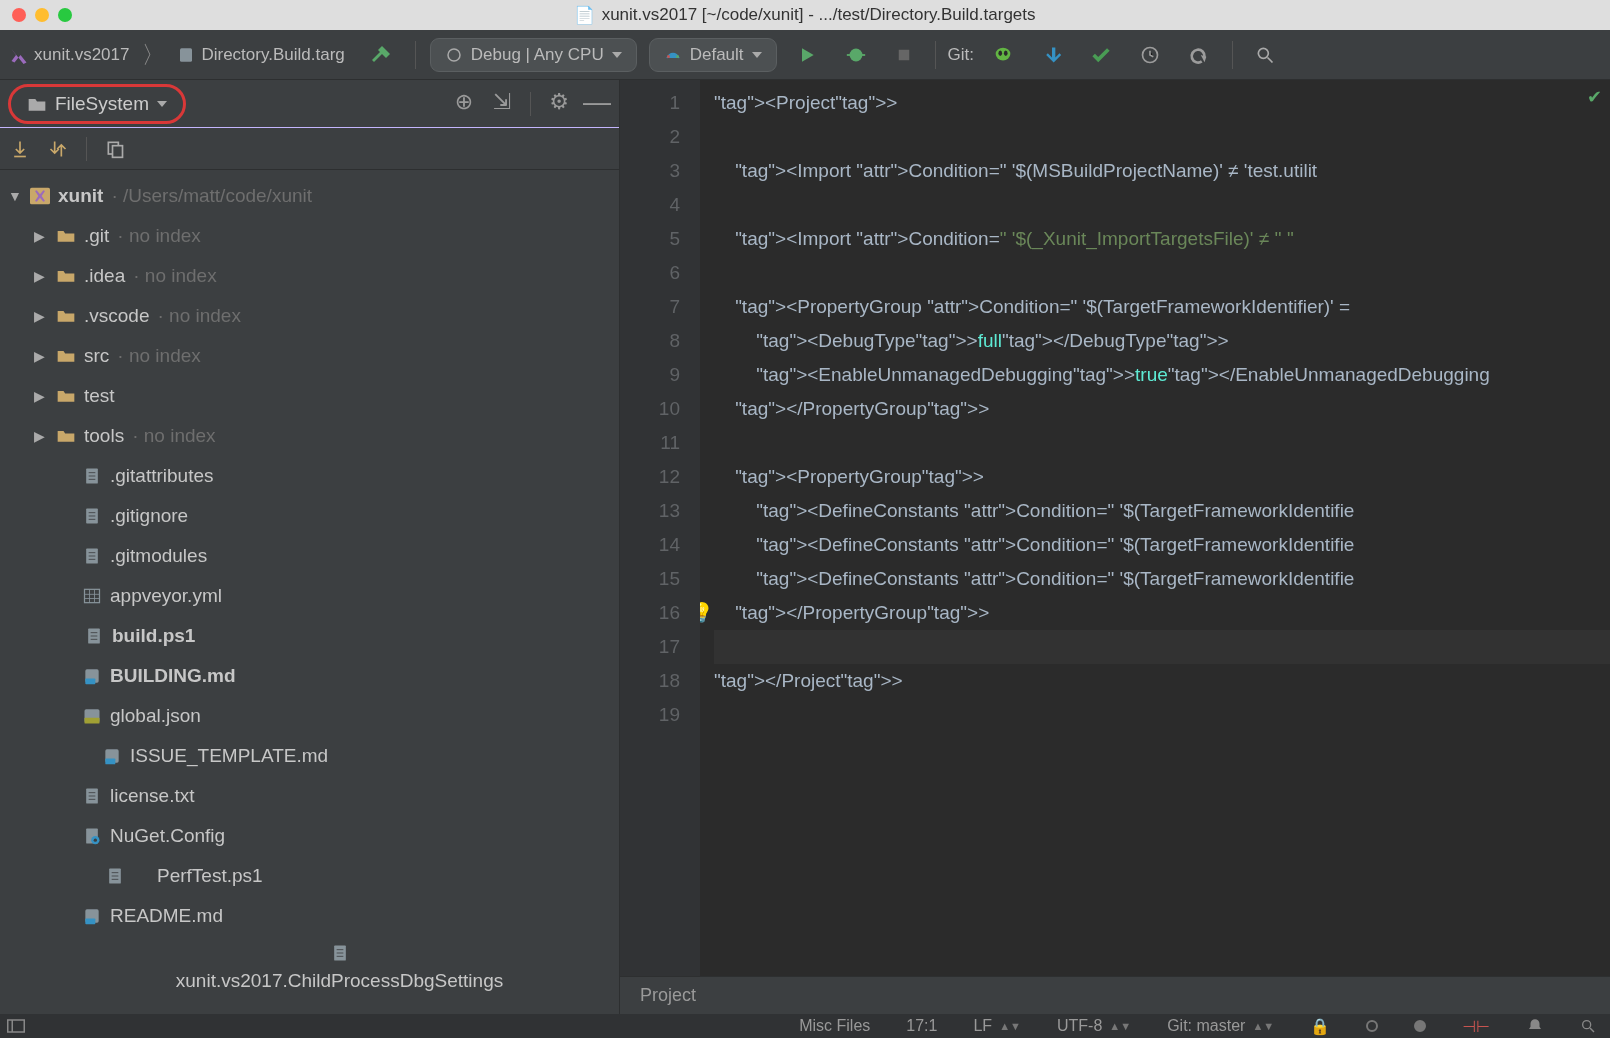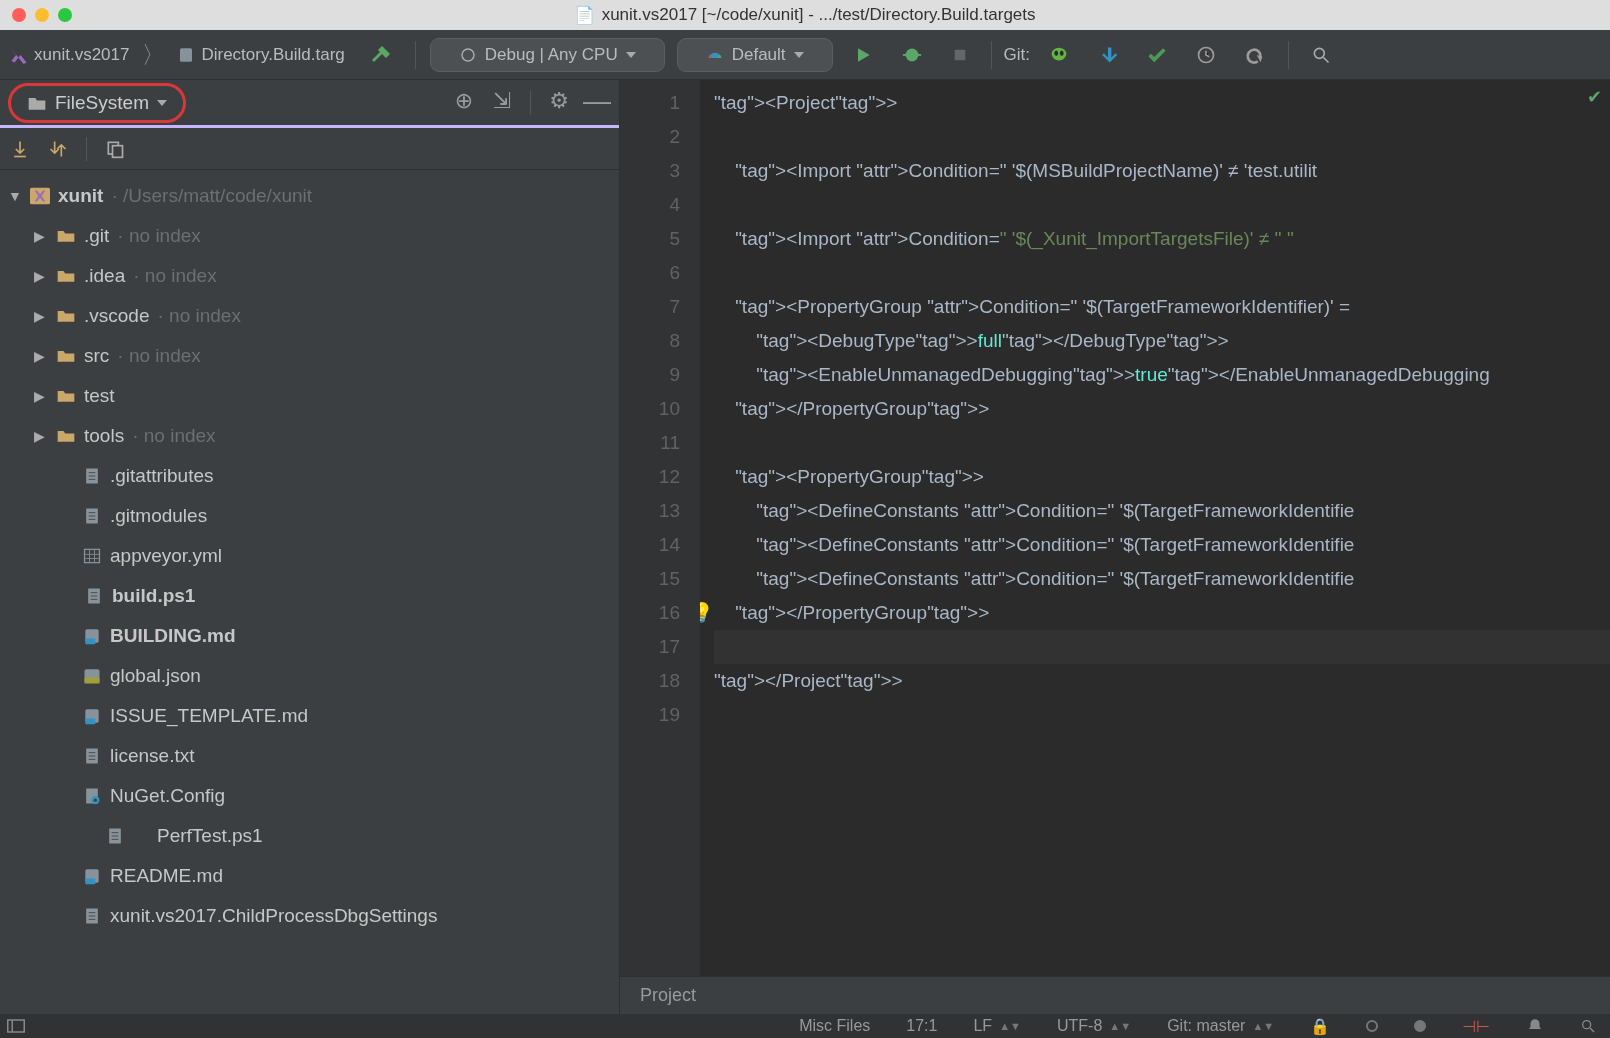--- a/index.html
+++ b/index.html
@@ -11,35 +11,35 @@
 .dot { width:14px; height:14px; border-radius:50%; }
 .dot.red{background:#ff5f57;} .dot.yellow{background:#ffbd2e;} .dot.green{background:#28c940;}
 .titlebar-title { position:absolute; left:0; right:0; text-align:center; color:#333; font-size:17px; display:flex; justify-content:center; align-items:center; gap:6px;}
 
 
 .toolbar { height:50px; background:#3c3f41; border-bottom:1px solid #2d2f30; display:flex; align-items:center; font-size:17px; color:#bbb; }
 .crumb { display:flex; align-items:center; gap:6px; padding:0 10px; height:100%; }
 .crumb svg { width:18px; height:18px; }
 .crumb-sep { color:#888; font-size:24px; margin:0 2px; }
 .tb-btn { display:flex; align-items:center; justify-content:center; height:34px; padding:0 10px; margin:0 4px; border-radius:4px; cursor:pointer; }
-.tb-select { display:flex; align-items:center; gap:8px; height:34px; padding:0 28px; background:#4c5052; border:1px solid #5b5f61; border-radius:9px; margin:0 6px; cursor:pointer;}
+.tb-select { display:flex; align-items:center; gap:8px; height:34px; padding:0 14px; background:#4c5052; border:1px solid #5b5f61; border-radius:9px; margin:0 6px; cursor:pointer;}
 .tb-icon { width:20px; height:20px; display:inline-flex; align-items:center; justify-content:center; }
 .tri { width:0;height:0;border-left:5px solid transparent;border-right:5px solid transparent;border-top:6px solid #aaa;}
 .sep-v{width:1px;height:28px;background:#555;margin:0 8px;}
 .run-play{color:#59a869;}
 .run-debug{color:#59a869;}
 .run-stop{color:#666;}
 .git-label{color:#bbb;margin:0 4px;}
 .git-down{color:#3592c4;}
 .git-check{color:#499c54;}
 .git-clock{color:#9c9c9c;}
 .git-undo{color:#9c9c9c;}
 
 
-.subtoolbar { height:48px; background:#3c3f41; border-bottom:3px solid #c4b5fd; display:flex; align-items:center; }
+.subtoolbar { height:48px; background:#3c3f41; border-bottom:1px solid #c4b5fd; display:flex; align-items:center; }
 .fs-pill { display:flex; align-items:center; gap:8px; height:40px; padding:0 16px; border:3px solid #d93838; border-radius:22px; margin:0 8px; cursor:pointer;}
 .sub-icons { display:flex; gap:18px; margin-left:auto; margin-right:12px; }
 .sub-icons .tb-icon{color:#9a9a9a; font-size:22px;}
 
 
 .panel-hdr { height:42px; display:flex; align-items:center; padding-left:10px; gap:18px; border-bottom:1px solid #2d2f30; }
 .panel-hdr .tb-icon{color:#aaa; font-size:20px;}
 
 
 .body { display:flex; height:calc(100% - 30px - 50px - 24px); }
@@ -327,20 +327,32 @@
           <div class="tree-row" style="padding-left: 60px;">
             <span class="caret"></span>
     <span class="fi">
               <svg width="20" height="20" viewBox="0 0 24 22">
                 <rect x="5" y="2" width="14" height="18" rx="1" class="file-ic"></rect>
                 <line x1="8" y1="7" x2="16" y2="7" stroke="#3c3f41"></line>
                 <line x1="8" y1="11" x2="16" y2="11" stroke="#3c3f41"></line>
                 <line x1="8" y1="15" x2="16" y2="15" stroke="#3c3f41"></line>
               </svg>
             </span>
+    <span class="label">.gitignore</span>
+          </div>
+          <div class="tree-row" style="padding-left: 60px;">
+            <span class="caret"></span>
+    <span class="fi">
+              <svg width="20" height="20" viewBox="0 0 24 22">
+                <rect x="5" y="2" width="14" height="18" rx="1" class="file-ic"></rect>
+                <line x1="8" y1="7" x2="16" y2="7" stroke="#3c3f41"></line>
+                <line x1="8" y1="11" x2="16" y2="11" stroke="#3c3f41"></line>
+                <line x1="8" y1="15" x2="16" y2="15" stroke="#3c3f41"></line>
+              </svg>
+            </span>
     <span class="label">.gitmodules</span>
           </div>
           <div class="tree-row" style="padding-left: 60px;">
             <span class="caret"></span>
     <span class="fi">
               <svg width="20" height="20" viewBox="0 0 24 22">
                 <rect x="3" y="3" width="18" height="16" fill="none" stroke="#87939a" stroke-width="1.5"></rect>
                 <line x1="3" y1="9" x2="21" y2="9" stroke="#87939a"></line>
                 <line x1="3" y1="14" x2="21" y2="14" stroke="#87939a"></line>
                 <line x1="9" y1="3" x2="9" y2="19" stroke="#87939a"></line>
@@ -374,21 +386,21 @@
           <div class="tree-row" style="padding-left: 60px;">
             <span class="caret"></span>
     <span class="fi">
               <svg width="20" height="20" viewBox="0 0 24 22">
                 <rect x="3" y="3" width="18" height="16" rx="2" class="file-ic"></rect>
                 <rect x="3" y="13" width="18" height="7" rx="1" class="json-ic"></rect>
               </svg>
             </span>
     <span class="label">global.json</span>
           </div>
-          <div class="tree-row" style="padding-left: 60px;">
+          <div class="tree-row" style="padding-left: 60px; margin-left: 20px;">
             <span class="caret"></span>
     <span class="fi">
               <svg width="20" height="20" viewBox="0 0 24 22">
                 <rect x="4" y="3" width="16" height="16" rx="2" class="file-ic"></rect>
                 <rect x="4" y="14" width="12" height="7" rx="1" class="md-ic"></rect>
               </svg>
             </span>
     <span class="label">ISSUE_TEMPLATE.md</span>
           </div>
           <div class="tree-row" style="padding-left: 60px;">
@@ -429,21 +441,21 @@
           <div class="tree-row" style="padding-left: 60px;">
             <span class="caret"></span>
     <span class="fi">
               <svg width="20" height="20" viewBox="0 0 24 22">
                 <rect x="4" y="3" width="16" height="16" rx="2" class="file-ic"></rect>
                 <rect x="4" y="14" width="12" height="7" rx="1" class="md-ic"></rect>
               </svg>
             </span>
     <span class="label">README.md</span>
           </div>
-          <div class="tree-row" style="padding-left: 60px;">
+          <div class="tree-row" style="padding-left: 60px; flex-direction: column;">
             <span class="caret"></span>
     <span class="fi">
               <svg width="20" height="20" viewBox="0 0 24 22">
                 <rect x="5" y="2" width="14" height="18" rx="1" class="file-ic"></rect>
                 <line x1="8" y1="7" x2="16" y2="7" stroke="#3c3f41"></line>
                 <line x1="8" y1="11" x2="16" y2="11" stroke="#3c3f41"></line>
                 <line x1="8" y1="15" x2="16" y2="15" stroke="#3c3f41"></line>
               </svg>
             </span>
     <span class="label">xunit.vs2017.ChildProcessDbgSettings</span>

